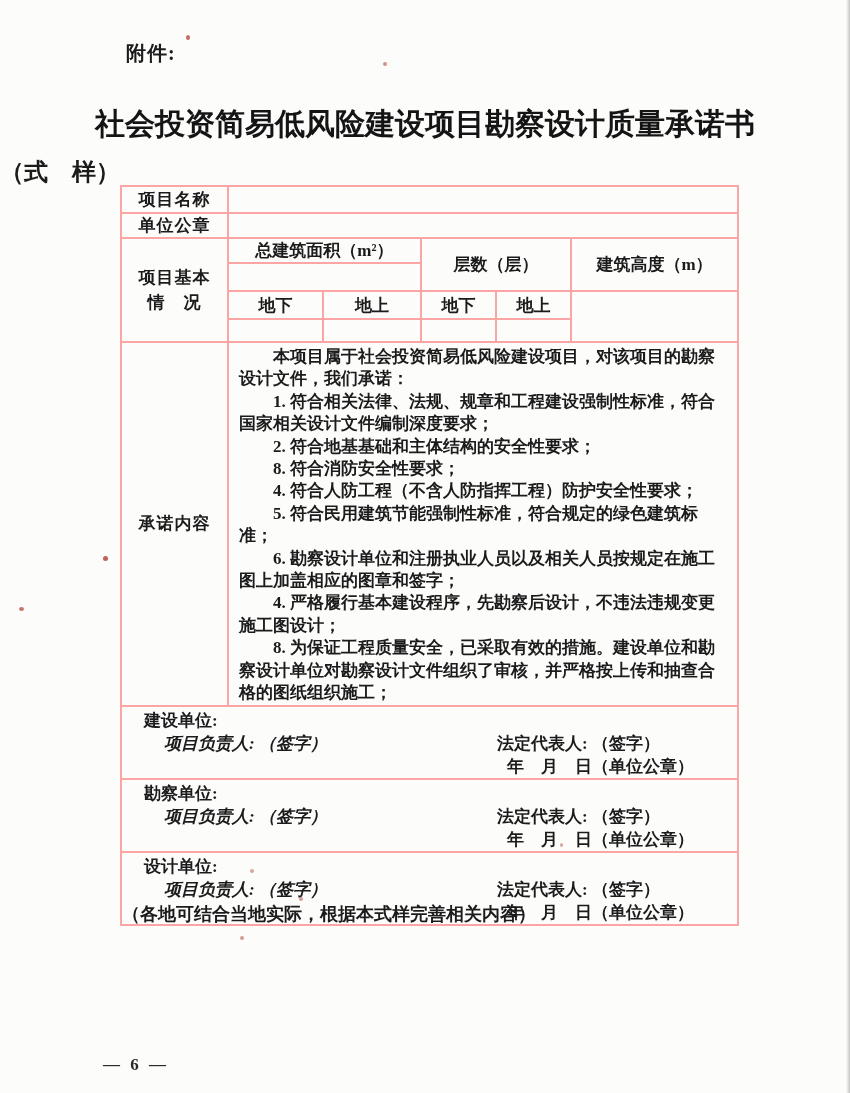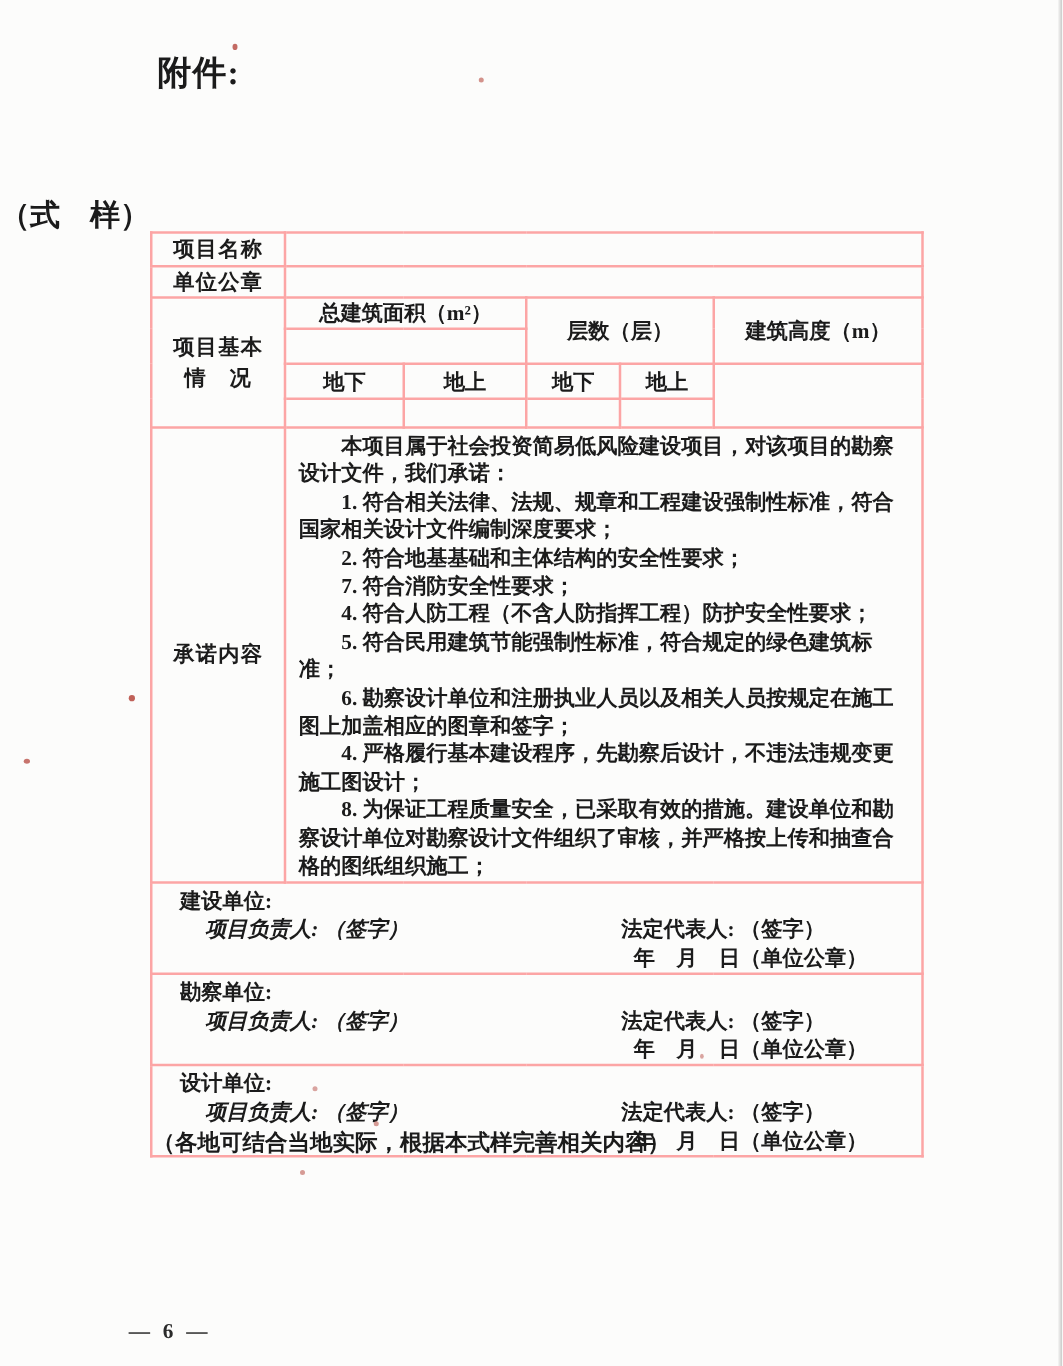--- a/index.html
+++ b/index.html
@@ -8,21 +8,21 @@
     background:#fcfcfb; overflow:hidden;
     color:#1b1b1b;
     font-family:"Liberation Serif","DejaVu Serif",serif;
   }
   .scan-edge {
     position:absolute; top:0; right:0; width:4px; height:100%;
     background:linear-gradient(to right, rgba(0,0,0,0), rgba(0,0,0,0.22));
   }
   .attachment {
     position:absolute; left:97px; top:40px;
-    font-size:27px; font-weight:600; letter-spacing:1px;padding-left:29px;
+    font-size:20px; font-weight:600; letter-spacing:1px;padding-left:29px;
   }
   .title {
     position:absolute; left:0; right:0; top:104px; margin:0;
     text-align:center; font-size:30px; font-weight:900;
     font-family:"DejaVu Sans","Liberation Sans",sans-serif;
     letter-spacing:0px; color:#141414;
   }
   .subtitle {
     position:absolute; left:0; right:0; top:156px;
     text-align:left; font-size:24px; font-weight:700;
@@ -59,20 +59,21 @@
   }
   .speck { position:absolute; border-radius:50%; background:#b03a30; }
 </style>
 </head>
 <body>
 
 <div class="page">
 
   <div class="attachment">附件:</div>
 
+  <h1 class="title">社会投资简易低风险建设项目勘察设计质量承诺书</h1>
   <div class="subtitle">（式　样）</div>
 
   <table class="form-table">
     <colgroup>
       <col style="width:107px">
         <col style="width:95px">
         <col style="width:98px">
       <col style="width:75px">
         <col style="width:75px">
         <col style="width:167px">
@@ -108,21 +109,21 @@
         <td></td>
         <td></td>
         <td></td>
       </tr>
       <tr style="height:342px">
         <td class="lbl">承诺内容</td>
         <td colspan="5" class="commit">
           <p>本项目属于社会投资简易低风险建设项目，对该项目的勘察设计文件，我们承诺：</p>
           <p>1. 符合相关法律、法规、规章和工程建设强制性标准，符合国家相关设计文件编制深度要求；</p>
           <p>2. 符合地基基础和主体结构的安全性要求；</p>
-          <p>7. 符合消防安全性要求；</p>
+          <p>8. 符合消防安全性要求；</p>
           <p>4. 符合人防工程（不含人防指挥工程）防护安全性要求；</p>
           <p>5. 符合民用建筑节能强制性标准，符合规定的绿色建筑标准；</p>
           <p>6. 勘察设计单位和注册执业人员以及相关人员按规定在施工图上加盖相应的图章和签字；</p>
           <p>4. 严格履行基本建设程序，先勘察后设计，不违法违规变更施工图设计；</p>
           <p>8. 为保证工程质量安全，已采取有效的措施。建设单位和勘察设计单位对勘察设计文件组织了审核，并严格按上传和抽查合格的图纸组织施工；</p>
         </td>
       </tr>
       <tr style="height:69px">
         <td colspan="6" class="sigcell">
           <div class="sigblock">

